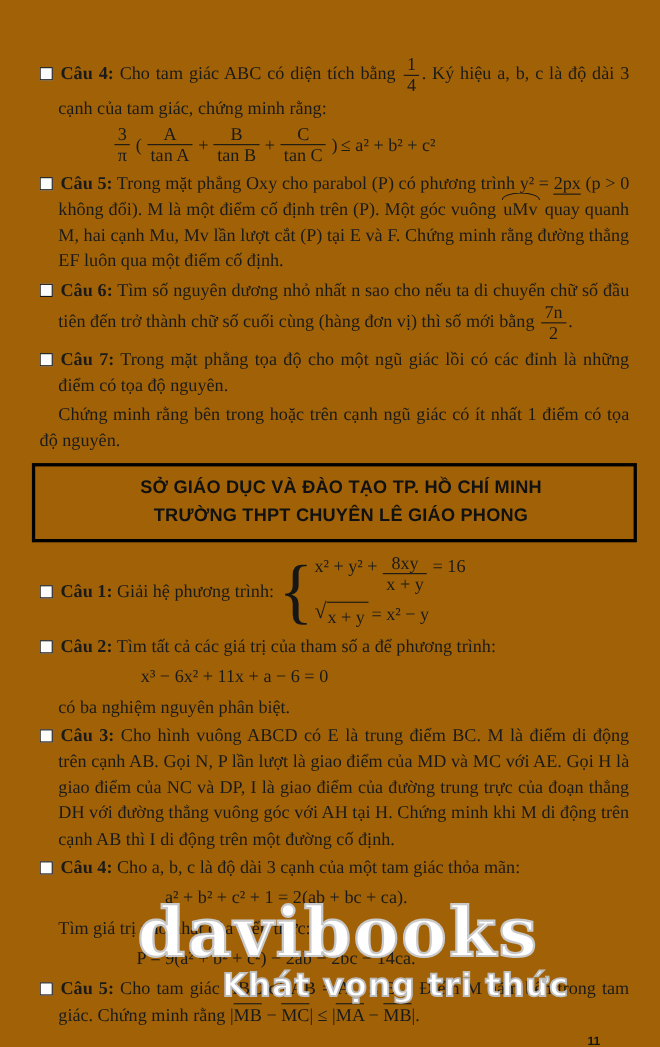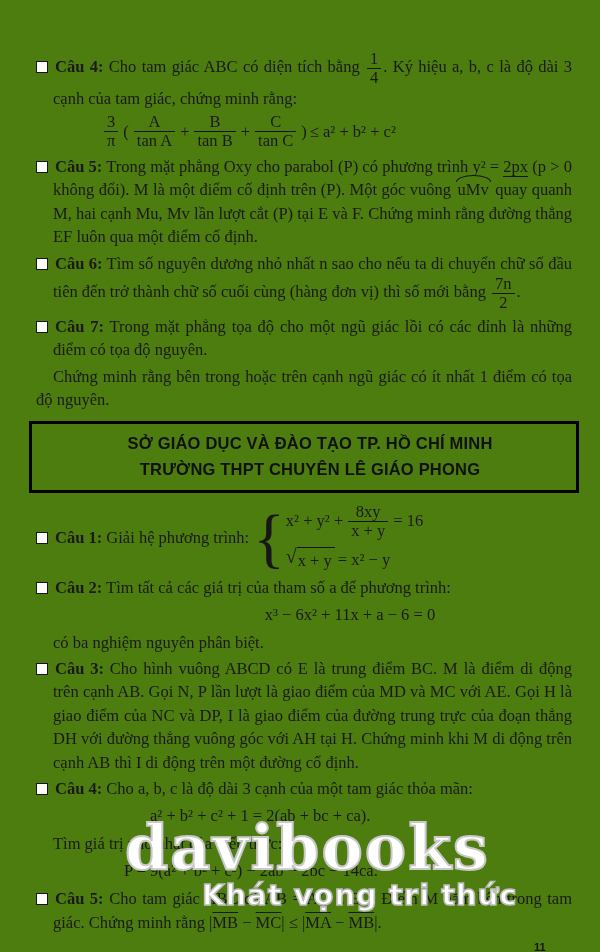--- a/index.html
+++ b/index.html
@@ -1,19 +1,19 @@
 <!DOCTYPE html>
 <html><head>
 <meta charset="utf-8">
 <style>
   html,body{margin:0;padding:0;background:#e9e9e9;}
   .page{
     position:relative;
     width:600px;height:952px;
-    background:#4d7c0f;
+    background:#a16207;
     box-sizing:border-box;
     padding:50px 28px 0 36px;
     overflow:hidden;
     font-family:"Liberation Serif", serif;
     font-size:16.5px;
     line-height:23.5px;
     color:#1a1a1a;
   }
   p{margin:0;}
   .item{
@@ -85,21 +85,21 @@
   .q1row .lead{flex:0 0 auto;}
   .brace{
     font-family:"Liberation Serif", serif;
     font-size:66px;
     font-weight:400;
     line-height:.9;
     margin:0 1px 0 4px;
     color:#161616;
   }
   .syscol{display:flex;flex-direction:column;gap:7px;}
-  .eq{display:flex;align-items:center;gap:3px;white-space:nowrap;}
+  .eq{display:flex;gap:3px;white-space:nowrap;}
   .sq{display:inline-flex;align-items:flex-start;}
   .sq .rd{font-size:1.2em;line-height:1;}
   .sq .rc{border-top:1.4px solid #161616;padding:1px 3px 0 1px;}
   .wm1{
     position:absolute;left:125px;top:836px;
     font-family:"DejaVu Serif", serif;
     font-weight:bold;
     font-size:62px;
     letter-spacing:2px;
     color:#ffffff;
@@ -217,21 +217,21 @@
           </span>
         <span>= x² − y</span>
       </span>
     </span>
   </div>
 
   <p class="item">
     <span class="cb"></span><b class="lbl">Câu 2:</b>
     <span>Tìm tất cả các giá trị của tham số a để phương trình:</span>
   </p>
-  <div class="formula" style="margin-left:92px;justify-content:center;">
+  <div class="formula" style="margin-left:92px;">
     <span>x³ − 6x² + 11x + a − 6 = 0</span>
   </div>
   <div class="cline">
     <span>có ba nghiệm nguyên phân biệt.</span>
   </div>
 
   <p class="item">
     <span class="cb"></span><b class="lbl">Câu 3:</b>
     <span>Cho hình vuông ABCD có E là trung điểm BC. M là điểm di động trên cạnh AB. Gọi N, P lần lượt là giao điểm của MD và MC với AE. Gọi H là giao điểm của NC và DP, I là giao điểm của đường trung trực của đoạn thẳng DH với đường thẳng vuông góc với AH tại H. Chứng minh khi M di động trên cạnh AB thì I di động trên một đường cố định.</span>
   </p>

